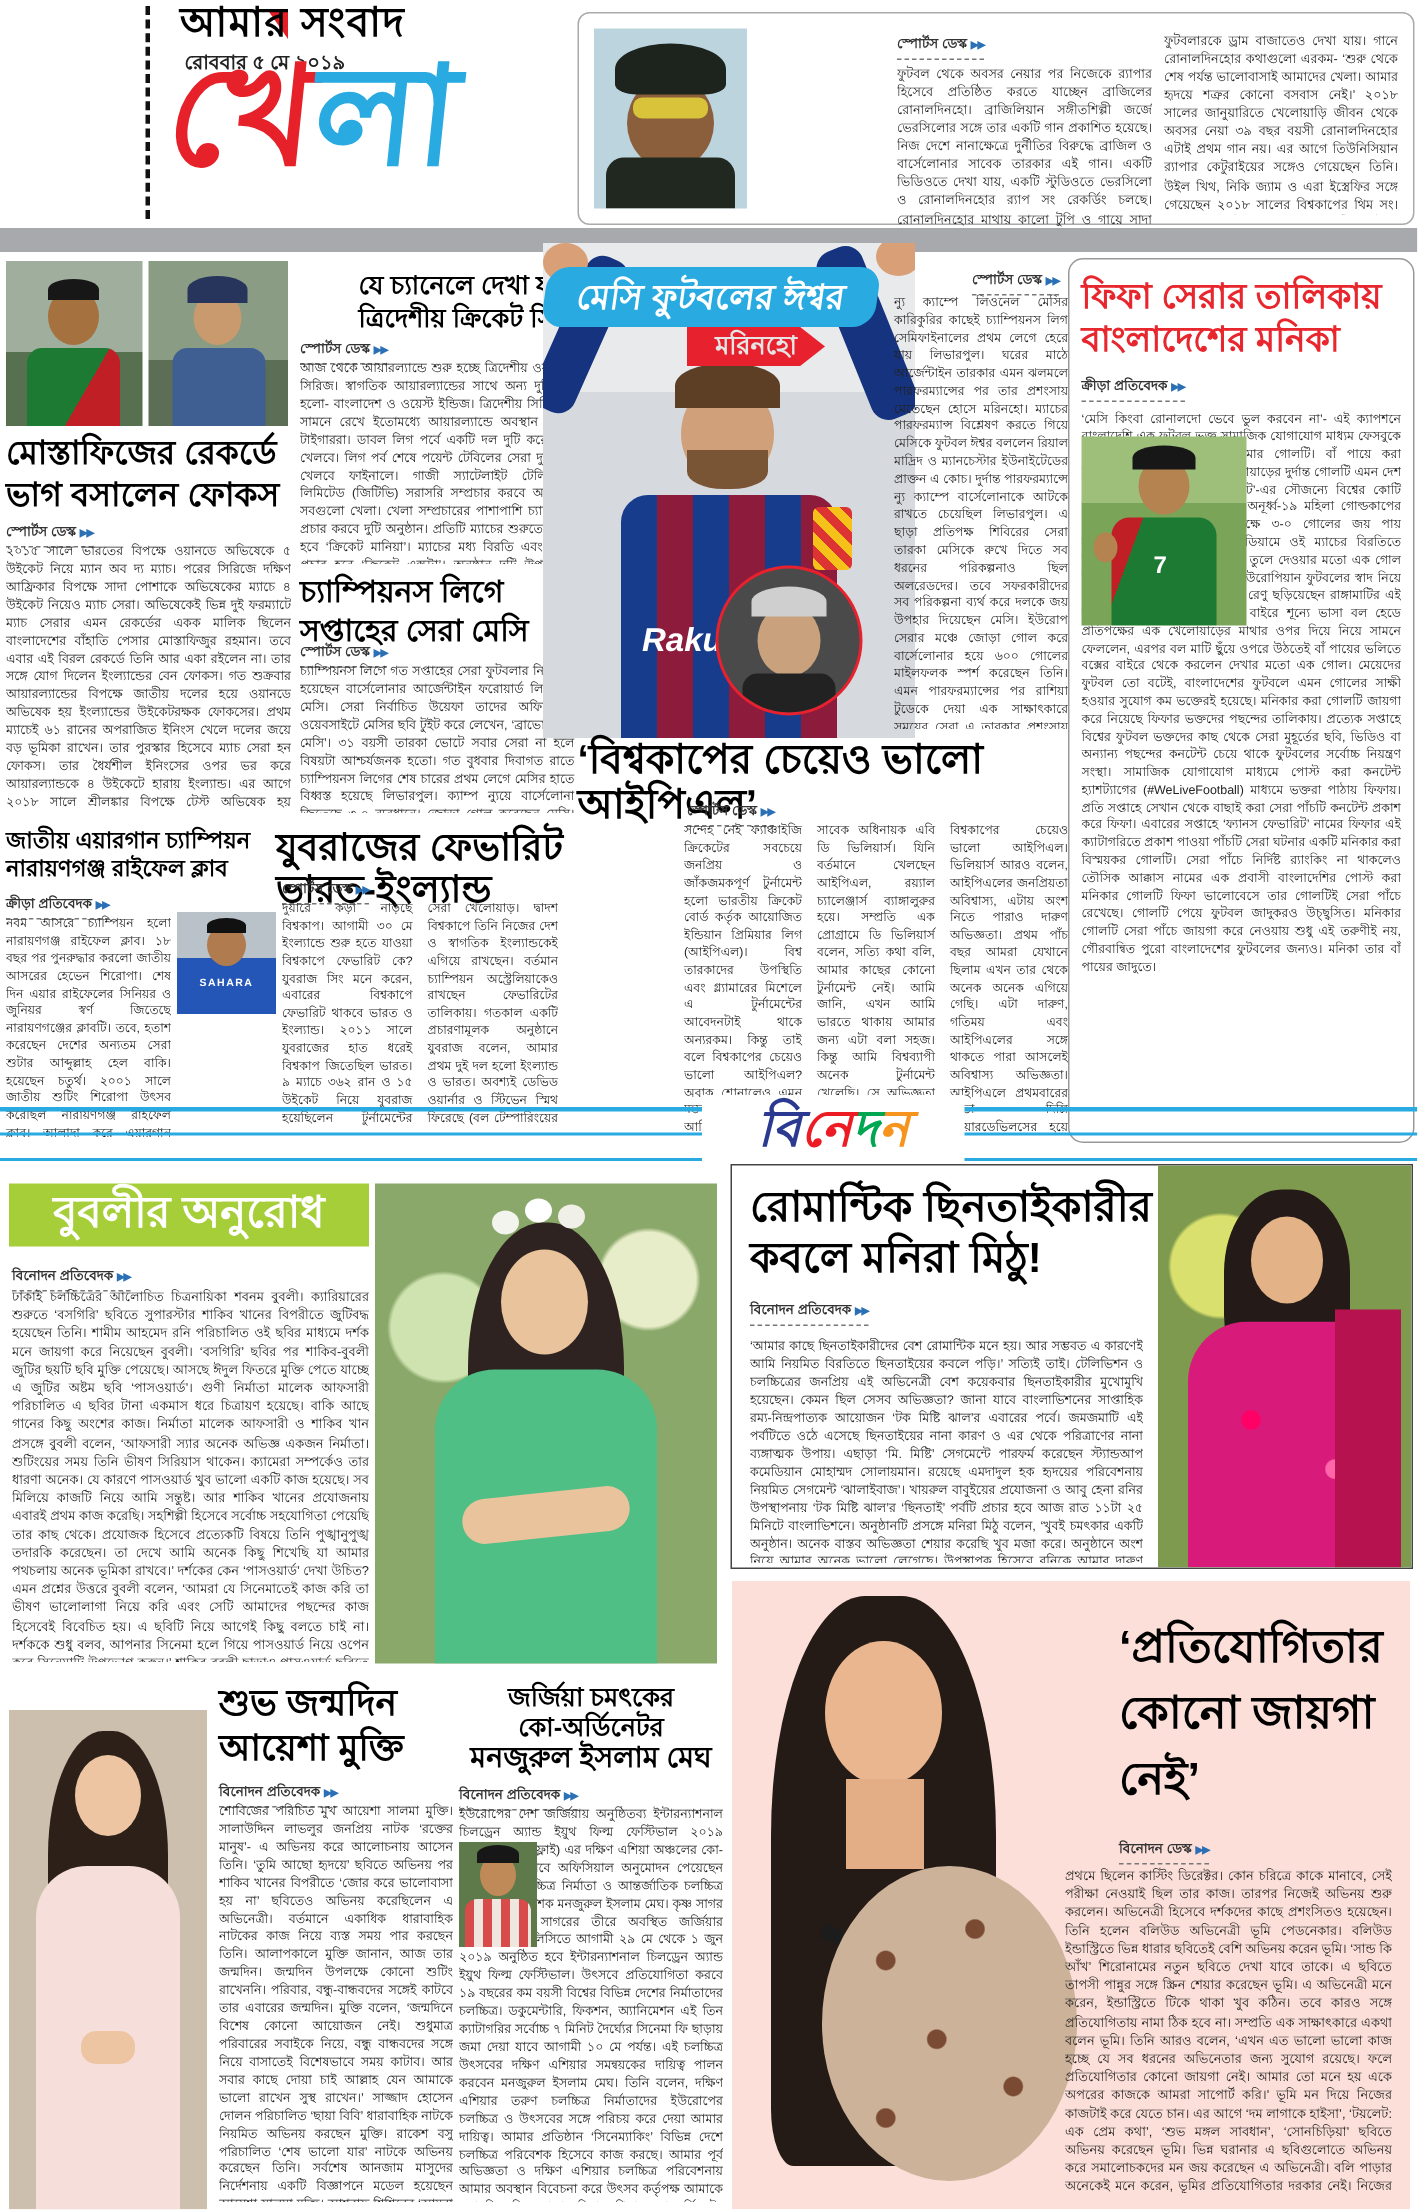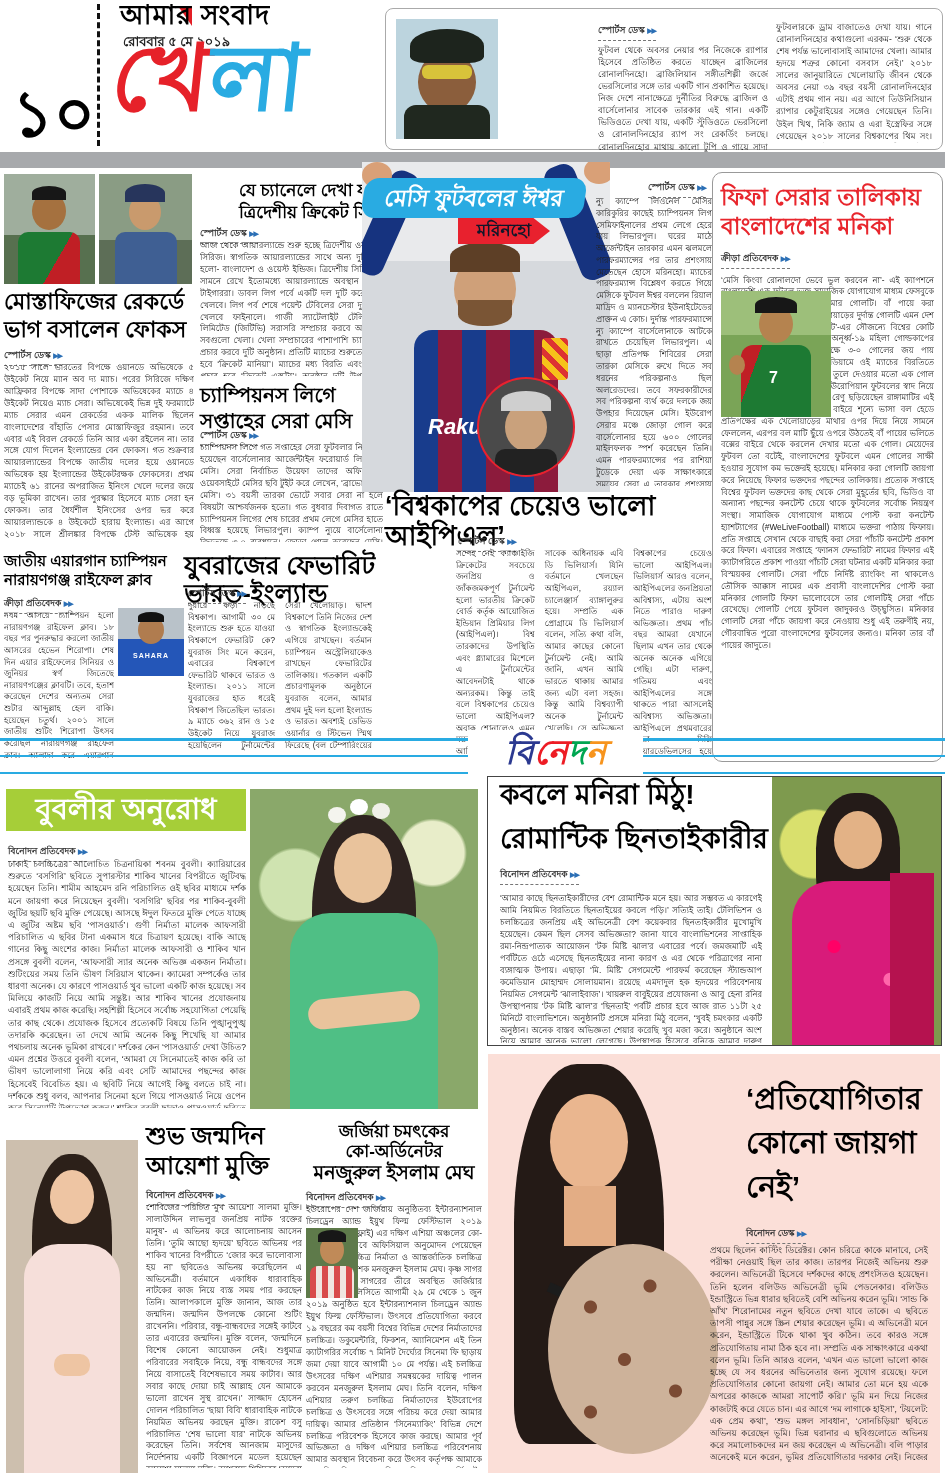--- a/index.html
+++ b/index.html
@@ -15,21 +15,20 @@
   .c2{column-count:2;column-gap:10px;}
   .c3{column-count:3;column-gap:10px;}
   .cyl{position:absolute;left:0;width:945px;height:3px;background:#29abe2;}
   .circ{position:absolute;border-radius:50%;}
 </style>
 </head>
 <body>
 
 <div id="page">
 
-  <div class="abs hd" style="left:12px;top:78px;font-size:64px;">১০</div>
   <div class="abs" style="left:97px;top:4px;height:142px;border-left:3px dashed #111;"></div>
   <div class="abs" style="left:178px;top:6px;width:0;height:0;border-left:14px solid transparent;border-top:20px solid #e31e25;"></div>
   <div class="abs hd" style="left:120px;top:0px;font-size:27px;letter-spacing:1px;">আমার সংবাদ</div>
   <div class="abs" style="left:123px;top:32px;font-size:13px;font-weight:bold;color:#222;">রোববার ৫ মে ২০১৯</div>
   <div class="abs" style="left:112px;top:28px;font-size:92px;font-weight:bold;transform:skewX(-6deg);line-height:1.1;">
     <span style="color:#e62129;">খে</span><span style="color:#29abe2;">লা</span>
   </div>
 
   <div class="abs" style="left:385px;top:8px;width:556px;height:140px;border:1px solid #aaa;border-radius:8px;background:#fff;">
     <div class="ph" style="left:10px;top:10px;width:102px;height:120px;background:linear-gradient(180deg,#bcd4de 0 100%);">
@@ -103,21 +102,21 @@
     <span class="abs" style="position:absolute;left:52px;top:168px;width:144px;height:162px;background:repeating-linear-gradient(90deg,#183c8c 0 24px,#8c1b3c 24px 48px);border-radius:18px 18px 0 0;"></span>
     <span class="abs" style="position:absolute;left:180px;top:176px;width:26px;height:42px;background:repeating-linear-gradient(45deg,#f6c21a 0 6px,#d33 6px 12px);border-radius:4px;"></span>
     <span class="abs" style="position:absolute;left:66px;top:252px;color:#fff;font-size:22px;font-style:italic;font-weight:bold;">Rakut</span>
   </div>
   <div class="abs" style="left:363px;top:178px;width:222px;height:40px;background:#29abe2;border-radius:14px;transform:skewX(-8deg);
               display:flex;align-items:center;justify-content:center;">
     <span class="hd" style="color:#fff;font-size:23px;">মেসি ফুটবলের ঈশ্বর</span>
   </div>
   <div class="abs" style="left:458px;top:218px;width:92px;height:26px;background:#e8212e;display:flex;align-items:center;justify-content:center;
               clip-path:polygon(0 0,82% 0,100% 50%,82% 100%,0 100%);">
-    <span class="hd" style="color:#0f172a;font-size:17px;">মরিনহো</span>
+    <span class="hd" style="color:#e5e5e5;font-size:17px;">মরিনহো</span>
   </div>
   <div class="abs" style="left:648px;top:176px;">
     <span class="byline">
       <span>স্পোর্টস ডেস্ক</span> <span class="ar">▶▶</span></span>
   </div>
   <div class="abs body" style="left:596px;top:196px;width:116px;height:290px;font-size:8.3px;">ন্যু ক্যাম্পে লিওনেল মেসির কারিকুরির কাছেই চ্যাম্পিয়নস লিগ সেমিফাইনালের প্রথম লেগে হেরে যায় লিভারপুল। ঘরের মাঠে আর্জেন্টাইন তারকার এমন ঝলমলে পারফরম্যান্সের পর তার প্রশংসায় মেতেছেন হোসে মরিনহো। ম্যাচের পারফরম্যান্স বিশ্লেষণ করতে গিয়ে মেসিকে ফুটবল ঈশ্বর বললেন রিয়াল মাদ্রিদ ও ম্যানচেস্টার ইউনাইটেডের প্রাক্তন এ কোচ। দুর্দান্ত পারফরম্যান্সে ন্যু ক্যাম্পে বার্সেলোনাকে আটকে রাখতে চেয়েছিল লিভারপুল। এ ছাড়া প্রতিপক্ষ শিবিরের সেরা তারকা মেসিকে রুখে দিতে সব ধরনের পরিকল্পনাও ছিল অলরেডদের। তবে সফরকারীদের সব পরিকল্পনা ব্যর্থ করে দলকে জয় উপহার দিয়েছেন মেসি। ইউরোপ সেরার মঞ্চে জোড়া গোল করে বার্সেলোনার হয়ে ৬০০ গোলের মাইলফলক স্পর্শ করেছেন তিনি। এমন পারফরম্যান্সের পর রাশিয়া টুডেকে দেয়া এক সাক্ষাৎকারে সময়ের সেরা এ তারকার প্রশংসায় মরিনহো। এই ফুটবল ঈশ্বর এটা সম্পূর্ণ ভিন্নভাবে করেছিলেন। এটা ছিল একেবারে অবিশ্বাস্য। আমি মনে করি সেই ফলটা তৈরি করে দিয়েছিল। নিজেদের ধরন নিয়ে লিভারপুলও সাহসী ছিল। আমি মনে করি না- চ্যাম্পিয়নস লিগে ন্যু ক্যাম্পে খুব বেশি দল প্রভাব বিস্তার করতে পেরেছিল। লিভারপুল খুব সাহসী ছিল। তারা তিনটি বড় সুযোগ মিস করেছিল। লিভারপুল ৩-০ ফলাফলের চেয়েও বেশি প্রাপ্য ছিল। তবে আমরা এটাও বলতে পারি এটা ৪-০ কিংবা ৫-০ তেও শেষ হতে পারত।</div>
   <div class="abs body" style="left:575px;top:486px;width:137px;height:0px;">ন্যু ক্যাম্পে লিওনেল মেসির কারিকুরির কাছেই চ্যাম্পিয়নস লিগ সেমিফাইনালের প্রথম লেগে হেরে যায় লিভারপুল। ঘরের মাঠে আর্জেন্টাইন তারকার এমন ঝলমলে পারফরম্যান্সের পর তার প্রশংসায় মেতেছেন হোসে মরিনহো। ম্যাচের পারফরম্যান্স বিশ্লেষণ করতে গিয়ে মেসিকে ফুটবল ঈশ্বর বললেন রিয়াল মাদ্রিদ ও ম্যানচেস্টার ইউনাইটেডের প্রাক্তন এ কোচ। দুর্দান্ত পারফরম্যান্সে ন্যু ক্যাম্পে বার্সেলোনাকে আটকে রাখতে চেয়েছিল লিভারপুল। এ ছাড়া প্রতিপক্ষ শিবিরের সেরা তারকা মেসিকে রুখে দিতে সব ধরনের পরিকল্পনাও ছিল অলরেডদের। তবে সফরকারীদের সব পরিকল্পনা ব্যর্থ করে দলকে জয় উপহার দিয়েছেন মেসি। ইউরোপ সেরার মঞ্চে জোড়া গোল করে বার্সেলোনার হয়ে ৬০০ গোলের মাইলফলক স্পর্শ করেছেন তিনি। এমন পারফরম্যান্সের পর রাশিয়া টুডেকে দেয়া এক সাক্ষাৎকারে সময়ের সেরা এ তারকার প্রশংসায় মরিনহো। এই ফুটবল ঈশ্বর এটা সম্পূর্ণ ভিন্নভাবে করেছিলেন। এটা ছিল একেবারে অবিশ্বাস্য। আমি মনে করি সেই ফলটা তৈরি করে দিয়েছিল। নিজেদের ধরন নিয়ে লিভারপুলও সাহসী ছিল। আমি মনে করি না- চ্যাম্পিয়নস লিগে ন্যু ক্যাম্পে খুব বেশি দল প্রভাব বিস্তার করতে পেরেছিল। লিভারপুল খুব সাহসী ছিল। তারা তিনটি বড় সুযোগ মিস করেছিল। লিভারপুল ৩-০ ফলাফলের চেয়েও বেশি প্রাপ্য ছিল। তবে আমরা এটাও বলতে পারি এটা ৪-০ কিংবা ৫-০ তেও শেষ হতে পারত।</div>
   <div class="circ ph" style="left:477px;top:377px;width:94px;height:96px;border:2px solid #e8212e;background:#4a4a4a;">
     <span class="circ" style="left:26px;top:24px;width:42px;height:48px;background:#c9a17c;"></span>
     <span class="abs" style="position:absolute;left:22px;top:12px;width:50px;height:20px;background:#cfcfcf;border-radius:50% 50% 0 0;"></span>
@@ -178,22 +177,22 @@
     <span class="abs" style="position:absolute;left:62px;top:26px;width:104px;height:200px;background:#2e2320;border-radius:48% 48% 30% 30%;"></span>
     <span class="circ" style="left:84px;top:44px;width:58px;height:70px;background:#e9c39c;"></span>
     <span class="circ" style="left:78px;top:18px;width:18px;height:16px;background:#f4f4ee;"></span>
     <span class="circ" style="left:100px;top:10px;width:18px;height:16px;background:#fff;"></span>
     <span class="circ" style="left:122px;top:14px;width:18px;height:16px;background:#f0f0e8;"></span>
     <span class="abs" style="position:absolute;left:40px;top:124px;width:148px;height:196px;background:#4fbf85;border-radius:40px 40px 0 0;"></span>
     <span class="abs" style="position:absolute;left:58px;top:206px;width:112px;height:30px;background:#e9c39c;border-radius:16px;transform:rotate(-6deg);"></span>
   </div>
 
   <div class="abs" style="left:487px;top:776px;width:453px;height:268px;border:1px solid #444;background:#fff;overflow:hidden;">
+    <div class="hd" style="margin:12px 0 0 12px;font-size:28px;">রোমান্টিক ছিনতাইকারীর</div>
     <div class="hd" style="margin:2px 0 0 12px;font-size:28px;">কবলে মনিরা মিঠু!</div>
-    <div class="hd" style="margin:12px 0 0 12px;font-size:28px;">রোমান্টিক ছিনতাইকারীর</div>
     <div style="margin:8px 0 0 12px;">
       <span class="byline">
         <span>বিনোদন প্রতিবেদক</span> <span class="ar">▶▶</span></span>
     </div>
     <div class="body" style="margin:8px 0 0 12px;width:262px;height:150px;font-size:8.4px;">‘আমার কাছে ছিনতাইকারীদের বেশ রোমান্টিক মনে হয়। আর সম্ভবত এ কারণেই আমি নিয়মিত বিরতিতে ছিনতাইয়ের কবলে পড়ি।’ সত্যিই তাই। টেলিভিশন ও চলচ্চিত্রের জনপ্রিয় এই অভিনেত্রী বেশ কয়েকবার ছিনতাইকারীর মুখোমুখি হয়েছেন। কেমন ছিল সেসব অভিজ্ঞতা? জানা যাবে বাংলাভিশনের সাপ্তাহিক রম্য-নিন্দ্রপাত্যক আয়োজন ‘টক মিষ্টি ঝাল’র এবারের পর্বে। জমজমাটি এই পর্বটিতে ওঠে এসেছে ছিনতাইয়ের নানা কারণ ও এর থেকে পরিত্রাণের নানা ব্যঙ্গাত্মক উপায়। এছাড়া ‘মি. মিষ্টি’ সেগমেন্টে পারফর্ম করেছেন স্ট্যান্ডআপ কমেডিয়ান মোহাম্মদ সোলায়মান। রয়েছে এমদাদুল হক হৃদয়ের পরিবেশনায় নিয়মিত সেগমেন্ট ‘ঝালাইবাজ’। খায়রুল বাবুইয়ের প্রযোজনা ও আবু হেনা রনির উপস্থাপনায় ‘টক মিষ্টি ঝাল’র ‘ছিনতাই’ পর্বটি প্রচার হবে আজ রাত ১১টা ২৫ মিনিটে বাংলাভিশনে। অনুষ্ঠানটি প্রসঙ্গে মনিরা মিঠু বলেন, ‘খুবই চমৎকার একটি অনুষ্ঠান। অনেক বাস্তব অভিজ্ঞতা শেয়ার করেছি খুব মজা করে। অনুষ্ঠানে অংশ নিয়ে আমার অনেক ভালো লেগেছে। উপস্থাপক হিসেবে রনিকে আমার দারুণ লেগেছে। জমজমাটি আড্ডায় কখন যে সময় পার হয়ে গেছে বুঝতে পারিনি। পরে মনে হলো, অনুষ্ঠানটি আরো বড় হলে ভালো হতো। আমার বিশ্বাস অনুষ্ঠানটি দেখে দর্শক বিরক্ত হবে না।’</div>
     <div class="ph" style="left:284px;top:0px;width:169px;height:268px;
                 background:radial-gradient(circle at 25% 25%,#d9e06d 0 14%,transparent 15%),linear-gradient(180deg,#7e9a4e 0 100%);">
       <span class="abs" style="position:absolute;left:44px;top:16px;width:84px;height:120px;background:#241b18;border-radius:46% 46% 30% 30%;"></span>
       <span class="circ" style="left:62px;top:34px;width:48px;height:58px;background:#e3b286;"></span>
       <span class="abs" style="position:absolute;left:20px;top:104px;width:140px;height:164px;background:radial-gradient(circle at 30% 40%,#f06 0 6px,transparent 7px),radial-gradient(circle at 70% 60%,#f6a 0 6px,transparent 7px),#d81b7a;border-radius:40px 40px 0 0;"></span>

